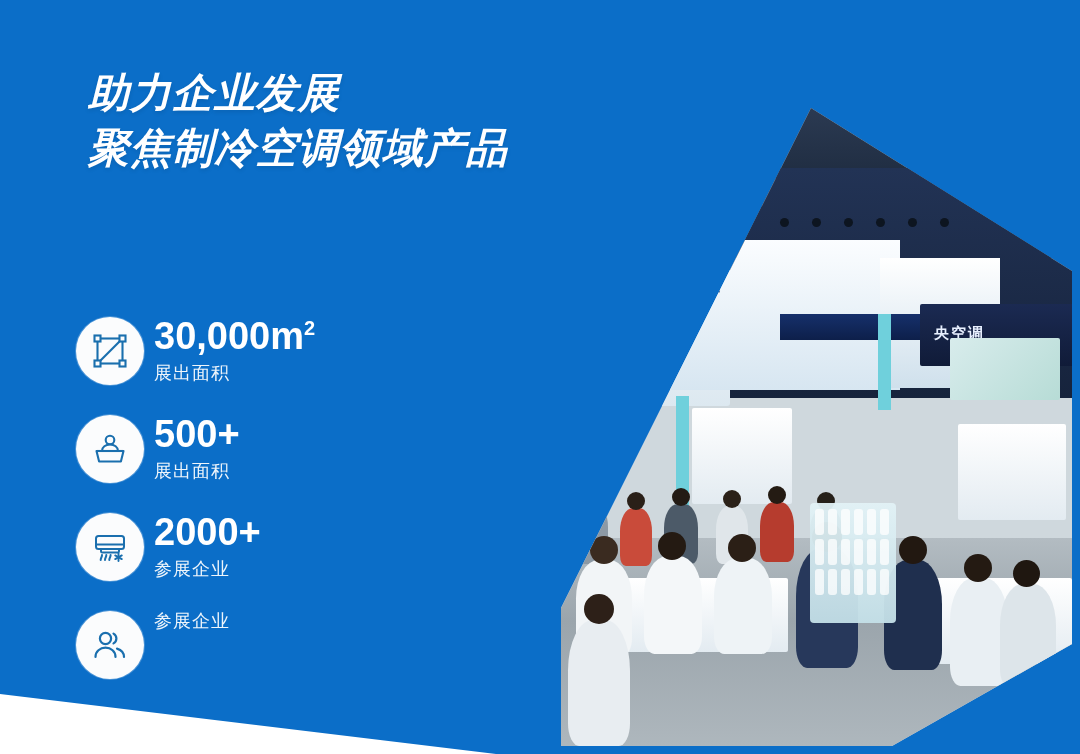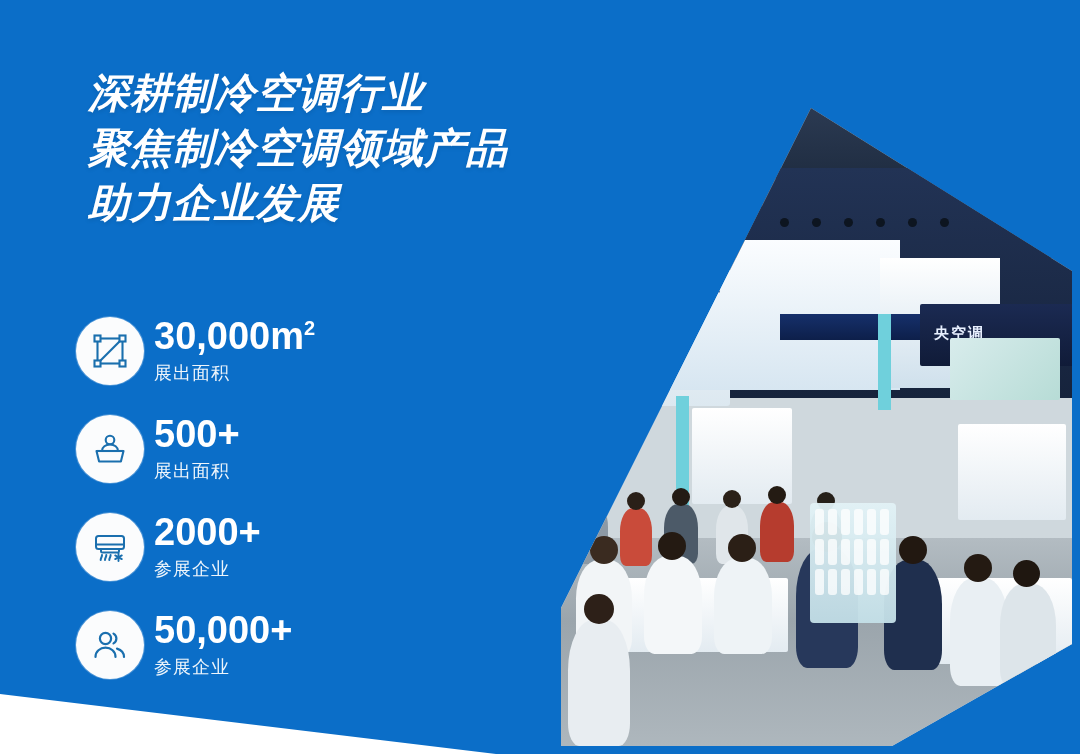--- a/index.html
+++ b/index.html
@@ -232,23 +232,22 @@
         <span class="btl" style="left:31px;top:66px;"></span>
           <span class="btl" style="left:44px;top:66px;"></span>
         <span class="btl" style="left:57px;top:66px;"></span>
           <span class="btl" style="left:70px;top:66px;"></span>
       </div>
 
     </div>
   </div>
 
   <div class="headline">
-    <div>深耕制冷空调行业</div>
+    <div>助力企业发展</div>
     <div>聚焦制冷空调领域产品</div>
-    <div>助力企业发展</div>
   </div>
 
   <div class="stats">
 
     <div class="stat">
       <div class="stat-icon">
         <svg width="40" height="40" viewBox="0 0 40 40" fill="none" stroke="#1a6fae" stroke-width="2.1">
           <rect x="7.5" y="7.5" width="25" height="25"></rect>
           <line x1="9.5" y1="30.5" x2="30.5" y2="9.5"></line>
           <rect x="4.5" y="4.5" width="6" height="6" fill="#fbfcfd"></rect>
@@ -303,20 +302,19 @@
     <div class="stat">
       <div class="stat-icon">
         <svg width="40" height="40" viewBox="0 0 40 40" fill="none" stroke="#1a6fae" stroke-width="2.2" stroke-linecap="round" stroke-linejoin="round">
           <circle cx="15.5" cy="13.5" r="5.6"></circle>
           <path d="M5.5 32c0-5.5 4.5-9.3 10-9.3s10 3.8 10 9.3"></path>
           <path d="M23.5 8.6a5.6 5.6 0 0 1 0 9.8"></path>
           <path d="M27 23.6c4.1 1.3 7 4.6 7 8.4"></path>
         </svg>
       </div>
       <div class="stat-body">
-        <div class="stat-num"><span>50,000+</span><sup></sup></div>
         <div class="stat-label">参展企业</div>
       </div>
     </div>
 
   </div>
 
 </div>
 
 </body></html>

